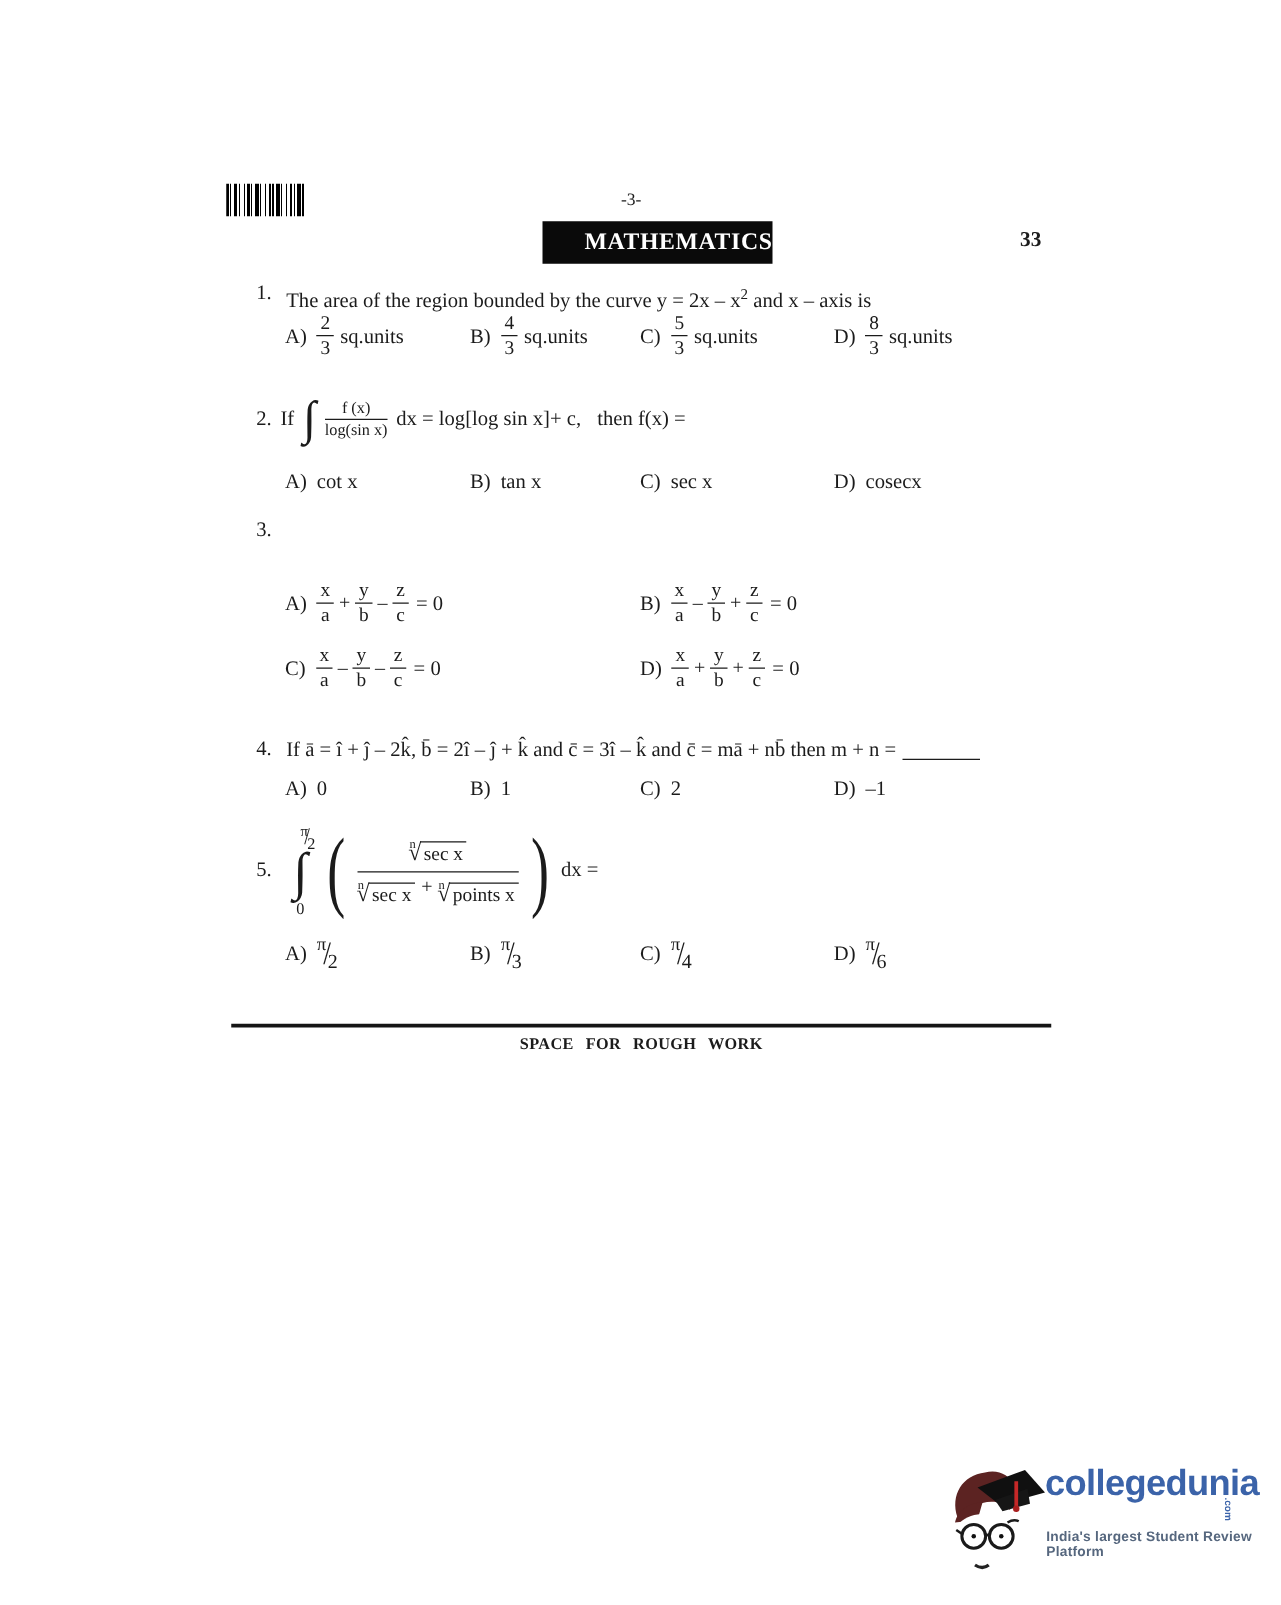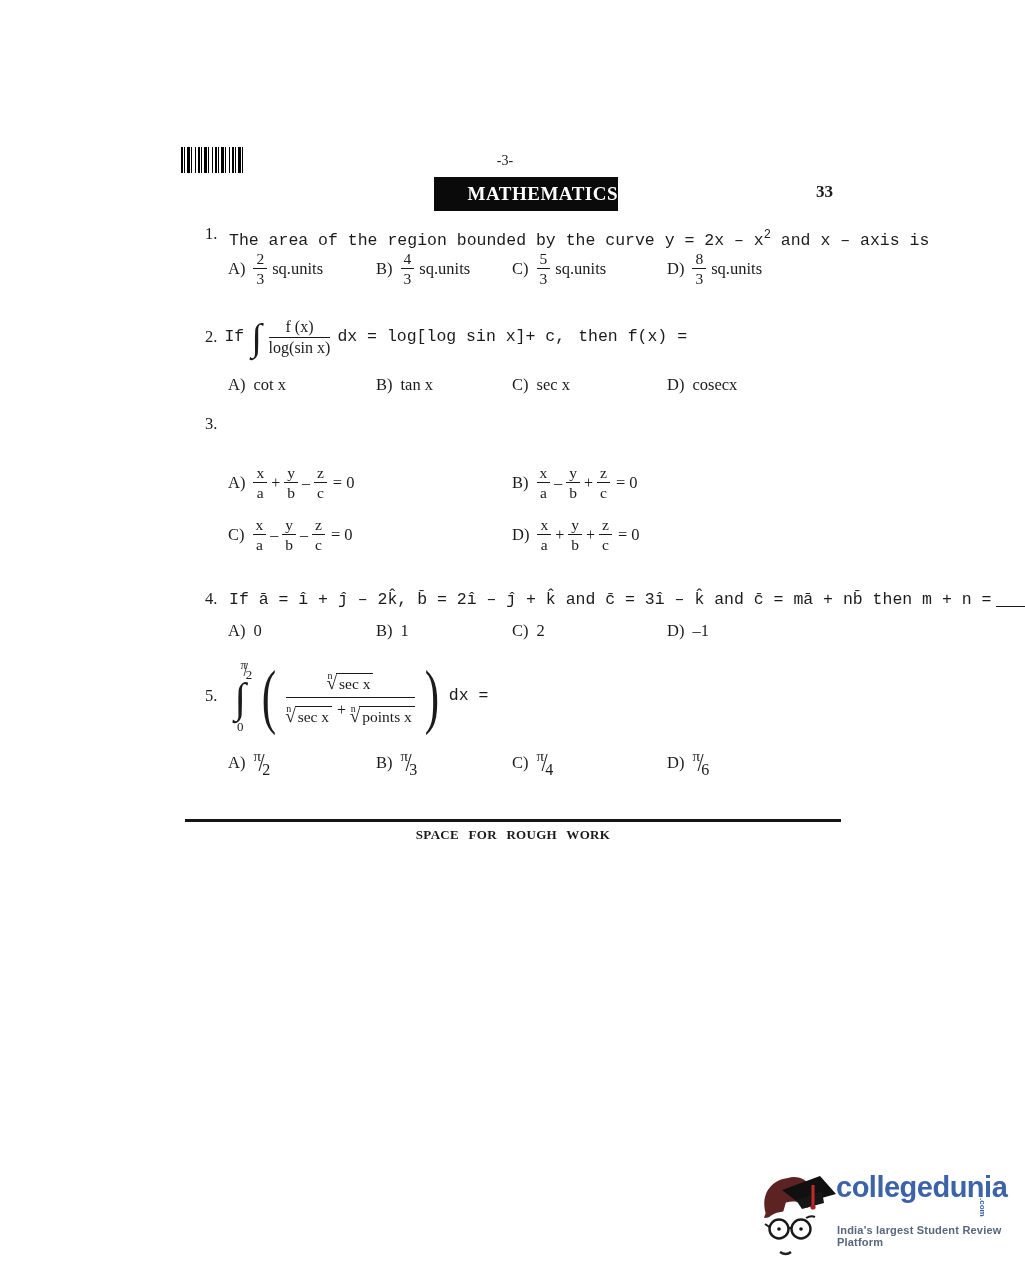--- a/index.html
+++ b/index.html
@@ -21,21 +21,21 @@
   }
   .page-num { position:absolute; left:470px; top:153px; width:70px; text-align:center; font-size:14px; }
   .set-num  { position:absolute; left:816px; top:150px; font-size:17px; font-weight:bold;margin-top:32px; }
   .banner {
     position:absolute; left:405px; top:177px; width:184px; height:34px;
     background:#0a0a0a; color:#fff; text-align:right; line-height:34px;
     font-size:19px; font-weight:bold; letter-spacing:0.5px;margin-left:29px;
   }
 
   
-  .qtext { font-size:16.5px; line-height:22px; white-space:nowrap;font-family:Liberation Mono, monospace; }
+  .qtext { font-size:16.5px; line-height:22px; white-space:nowrap; }
   .qnum  { font-size:16.5px; }
 
   
   .frac { display:inline-block; text-align:center; vertical-align:middle; font-size:15.5px; line-height:1.1; }
   .fn { display:block; border-bottom:1.3px solid #1b1b1b; padding:0 3px 1px; }
   .fd { display:block; padding-top:1px; }
 
   .optrow { position:absolute; left:0; top:0; width:1025px; height:50px; }
   .opt { position:absolute; display:inline-flex; align-items:center; gap:8px; font-size:16.5px; white-space:nowrap; }
   .olabel { font-size:16.5px; }
@@ -137,21 +137,21 @@
           <span class="fd">3</span>
         </span>
       <span style="margin-left:-3px;">sq.units</span>
     </span>
   </div>
 
   <div class="mathrow" style="left:205px; top:318px; gap:7px;">
     <span class="qnum">2.</span>
     <span class="qtext">If</span>
     <span class="int-sign">∫</span>
-    <span class="frac" style="font-size:16px;">
+    <span class="frac" style="font-size:13px;">
         <span class="fn">f (x)</span>
         <span class="fd">log(sin x)</span>
       </span>
     <span class="qtext">dx = log[log sin x]+ c,</span>
     <span class="qtext" style="margin-left:6px;">then f(x) =</span>
   </div>
 
   <div class="optrow" style="top:375px;">
     <span class="opt" style="left:228px; top:0;">
         <span class="olabel">A)</span>

